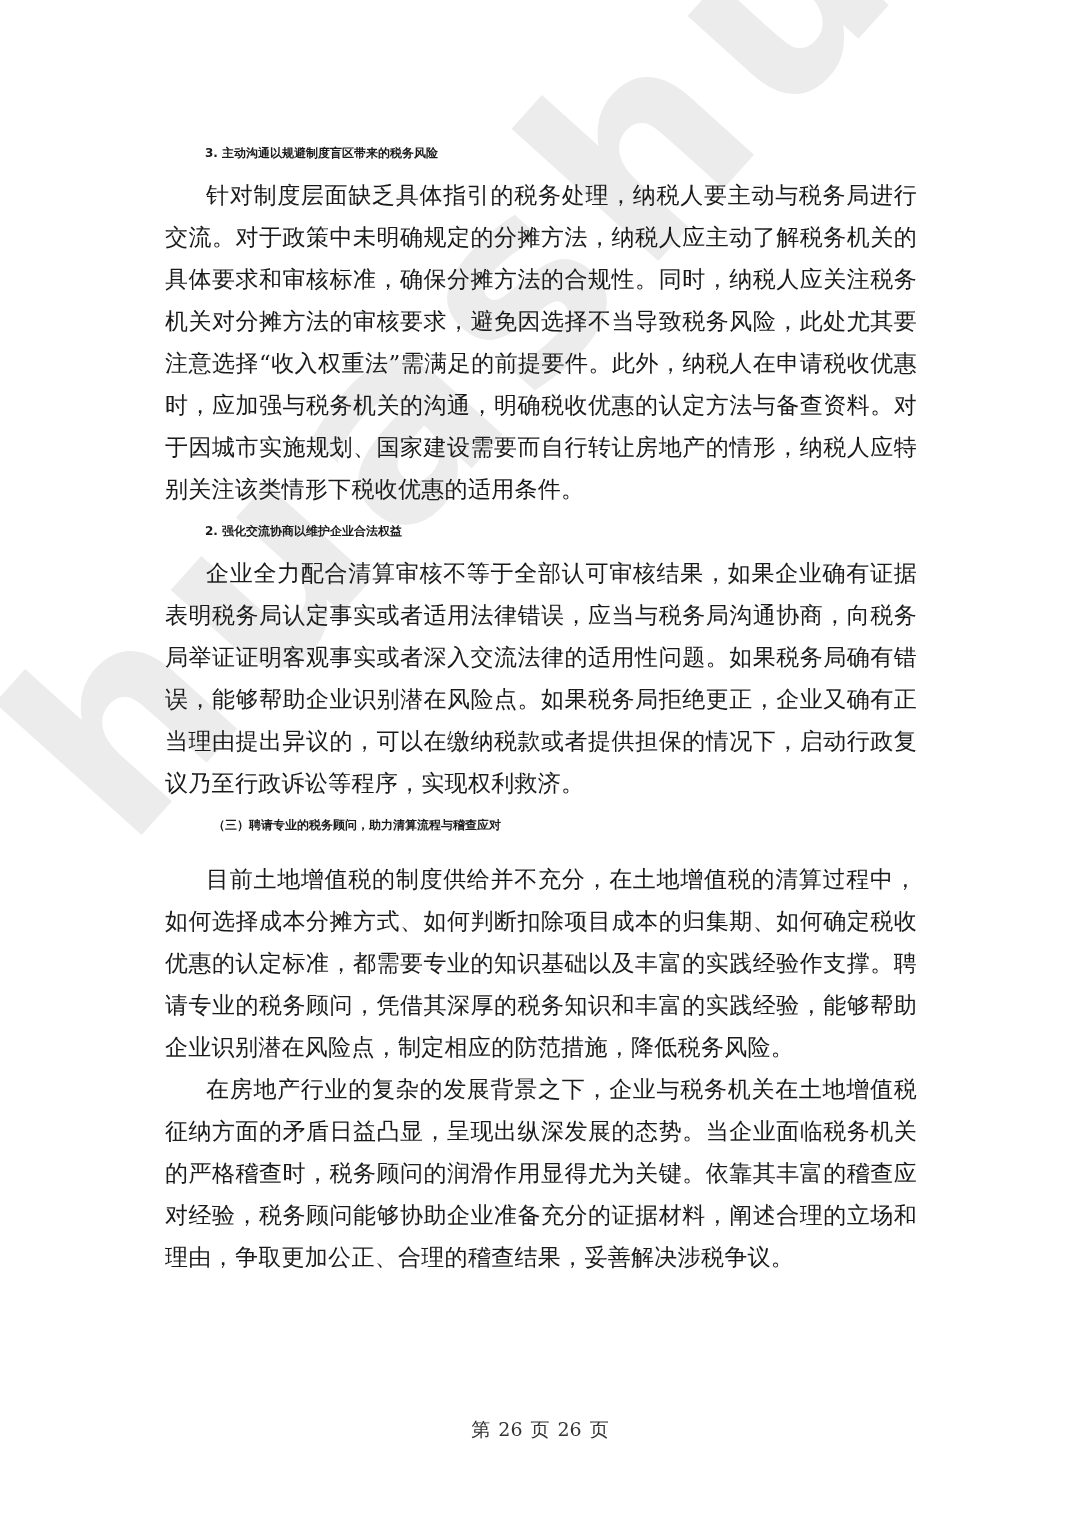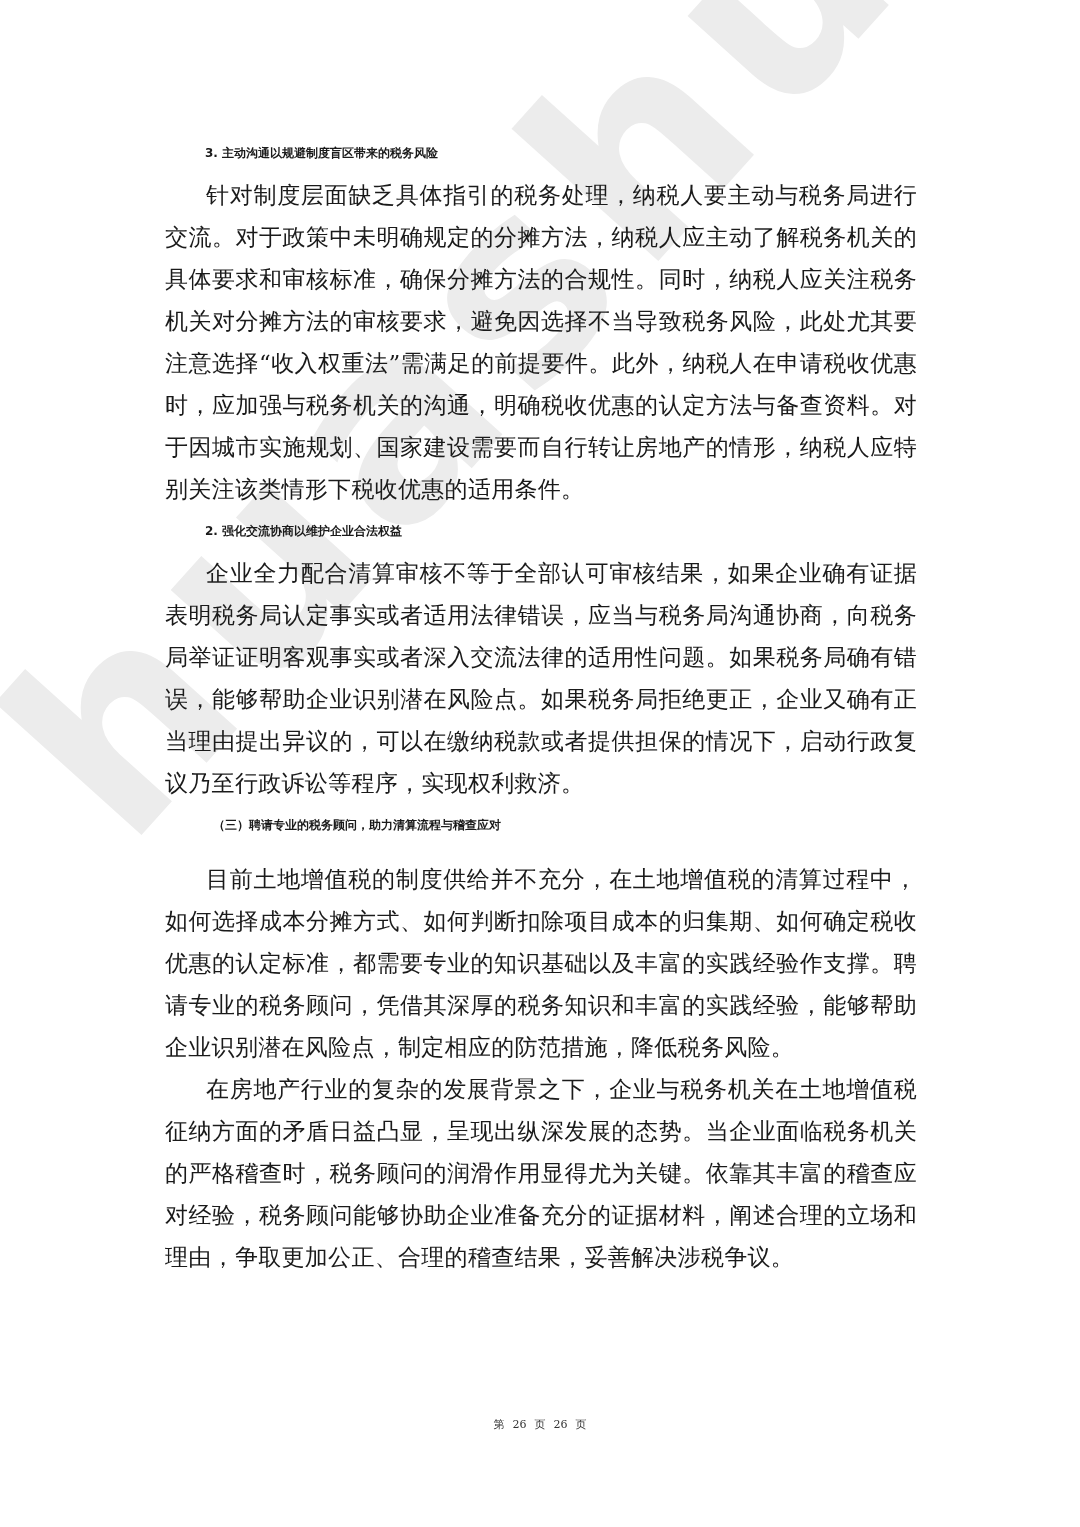--- a/index.html
+++ b/index.html
@@ -12,21 +12,21 @@
                  letter-spacing: 18px; white-space: nowrap; z-index: 0; }
     .page { position: absolute; left: 165px; top: 132px; width: 752px; z-index: 1; }
     .h { font-family: "DejaVu Sans", "Liberation Sans", sans-serif; font-weight: bold;
          font-size: 12px; line-height: 42px; height: 42px; margin: 0; white-space: nowrap; }
     .h.num { padding-left: 40px; }
     .h.sec { padding-left: 48px; margin-top: 24px; margin-bottom: 12px; }
     .p { font-size: 23px; line-height: 42px; margin: 0; text-align: justify;
          text-indent: 41px; letter-spacing: 0.3px; }
     .p + .h { margin-top: 0; }
     .footer { position: absolute; left: 0; width: 1080px; top: 1417px; text-align: center;
-              font-family: "DejaVu Serif", serif; font-size: 11px; color: #333; z-index: 1; }
+              font-family: "DejaVu Serif", serif; font-size: 19px; color: #333; z-index: 1; }
     .footer span { margin: 0 4px; }
   </style>
 </head>
 <body>
 
 <div class="watermark">huashui.com</div>
 
 <div class="page">
   <h3 class="h num">3.  主动沟通以规避制度盲区带来的税务风险</h3>
   <p class="p">针对制度层面缺乏具体指引的税务处理，纳税人要主动与税务局进行交流。对于政策中未明确规定的分摊方法，纳税人应主动了解税务机关的具体要求和审核标准，确保分摊方法的合规性。同时，纳税人应关注税务机关对分摊方法的审核要求，避免因选择不当导致税务风险，此处尤其要注意选择“收入权重法”需满足的前提要件。此外，纳税人在申请税收优惠时，应加强与税务机关的沟通，明确税收优惠的认定方法与备查资料。对于因城市实施规划、国家建设需要而自行转让房地产的情形，纳税人应特别关注该类情形下税收优惠的适用条件。</p>

